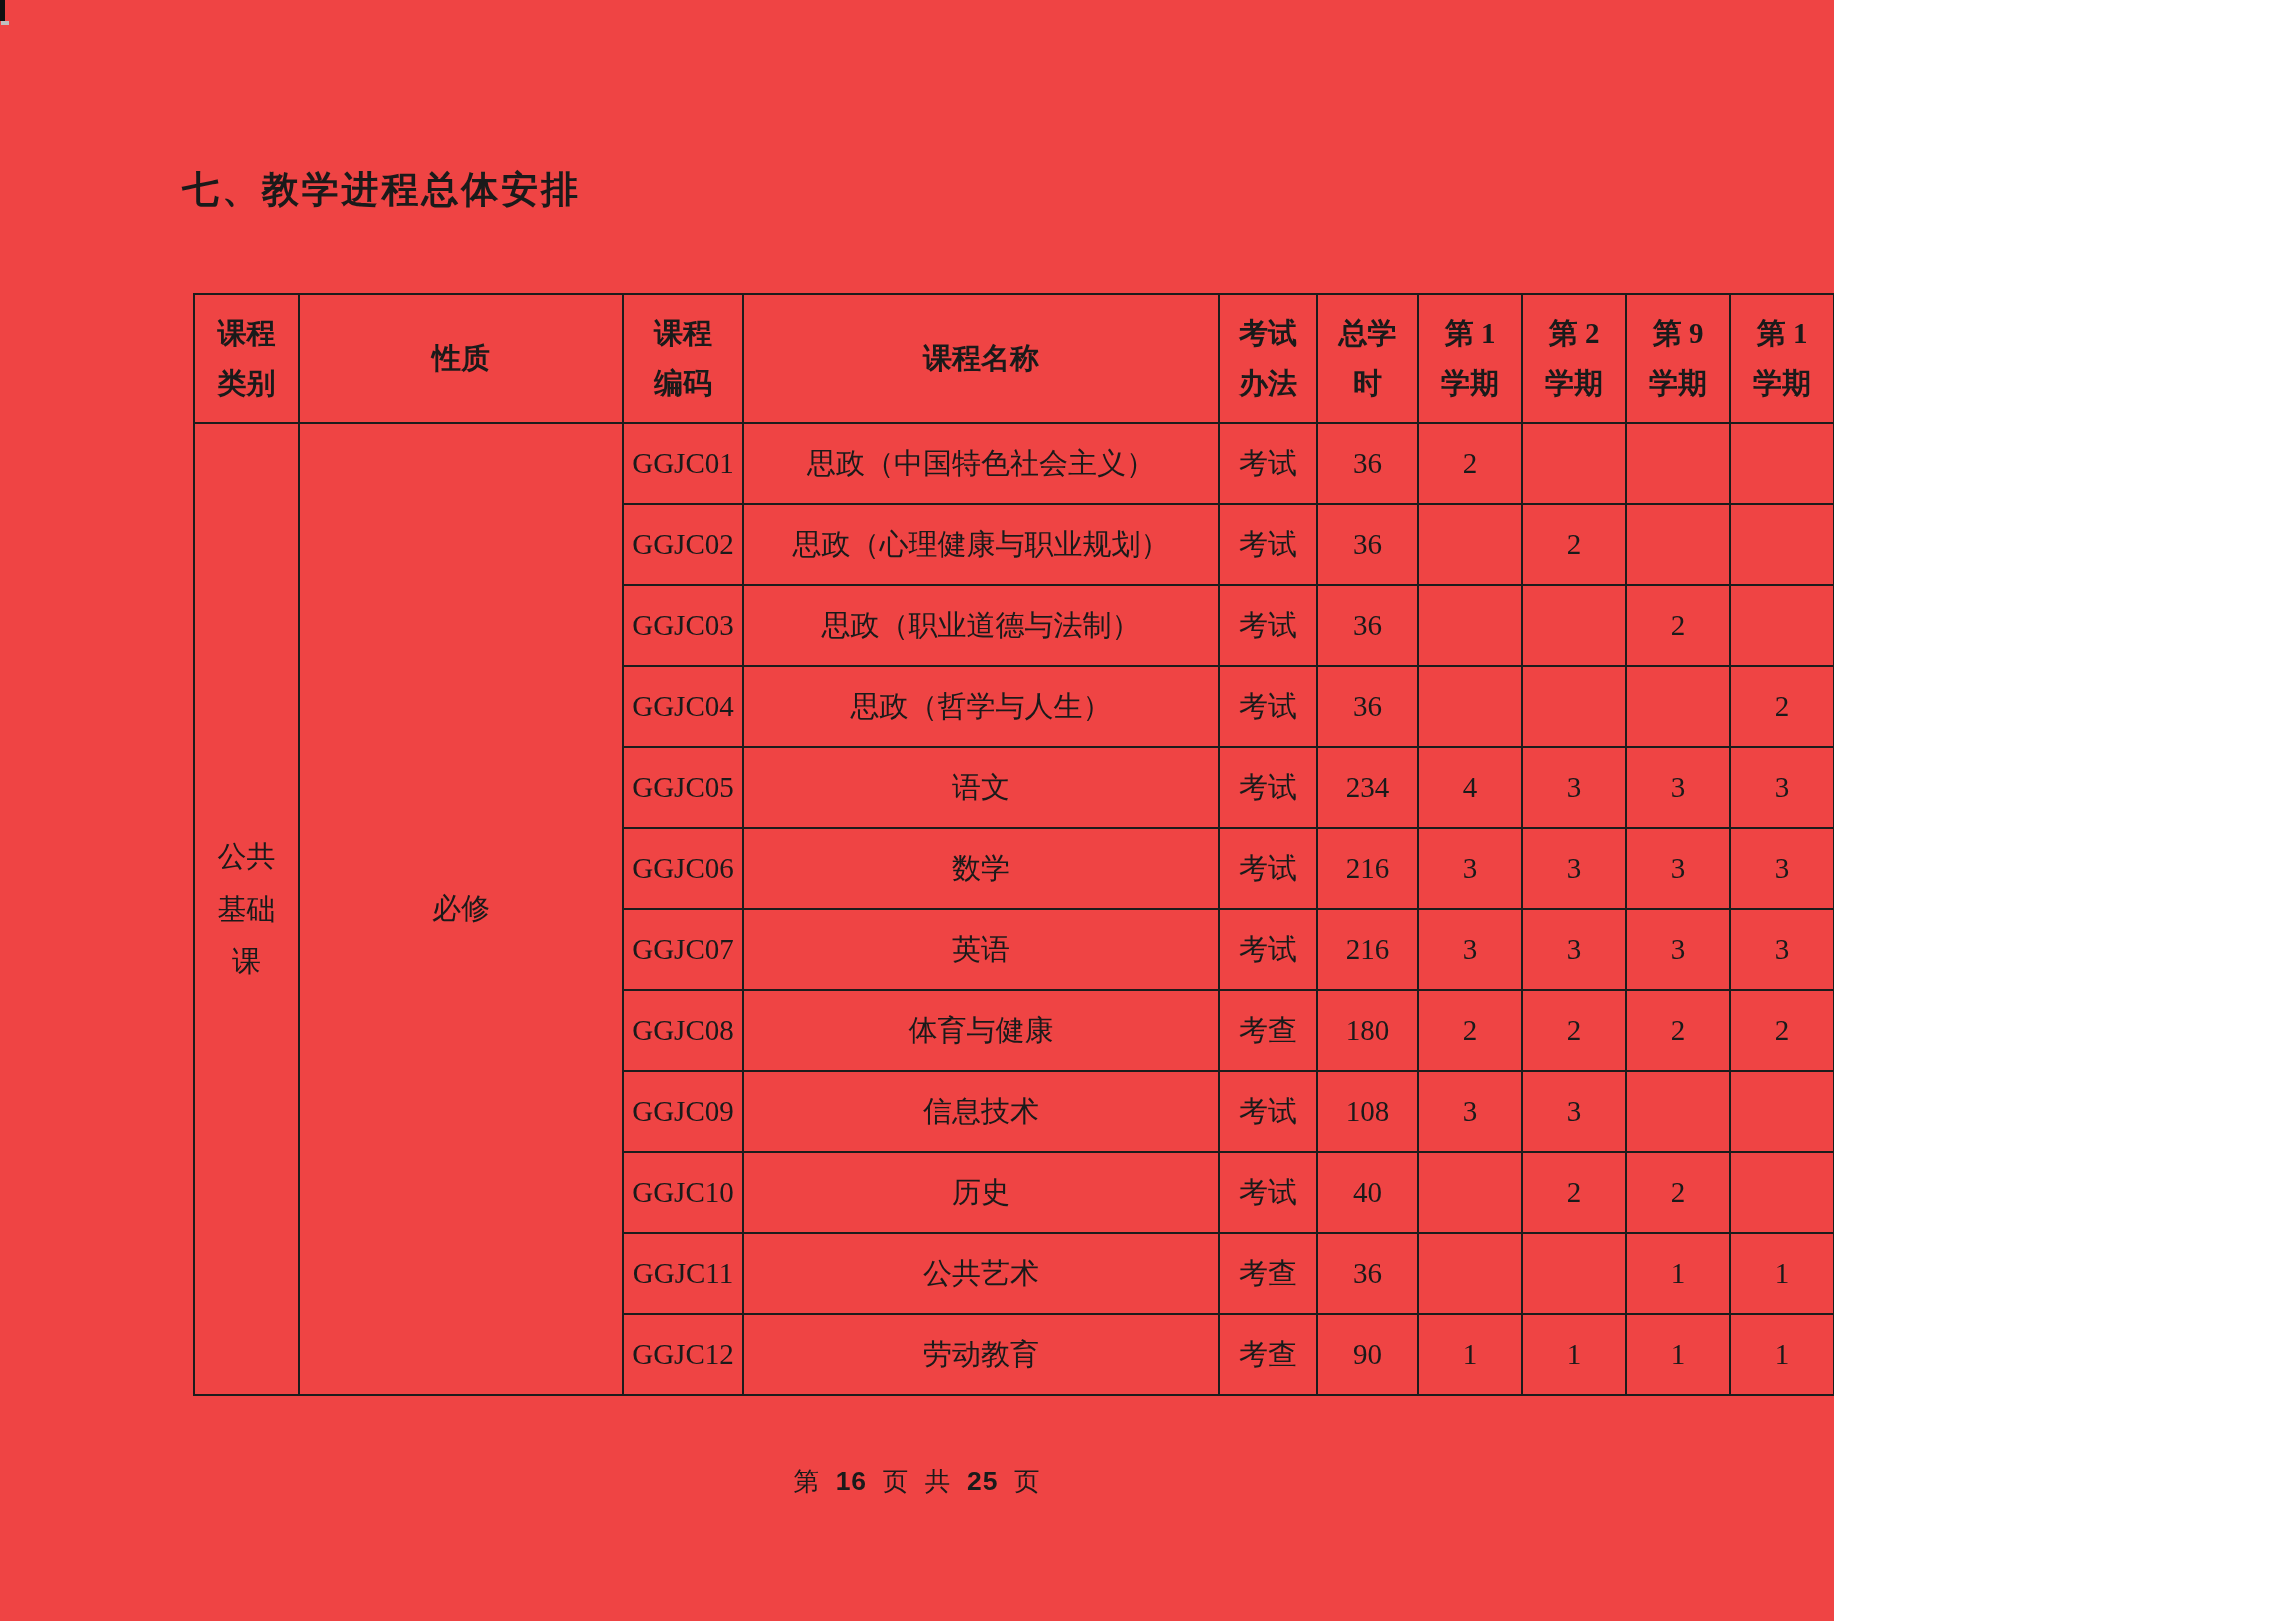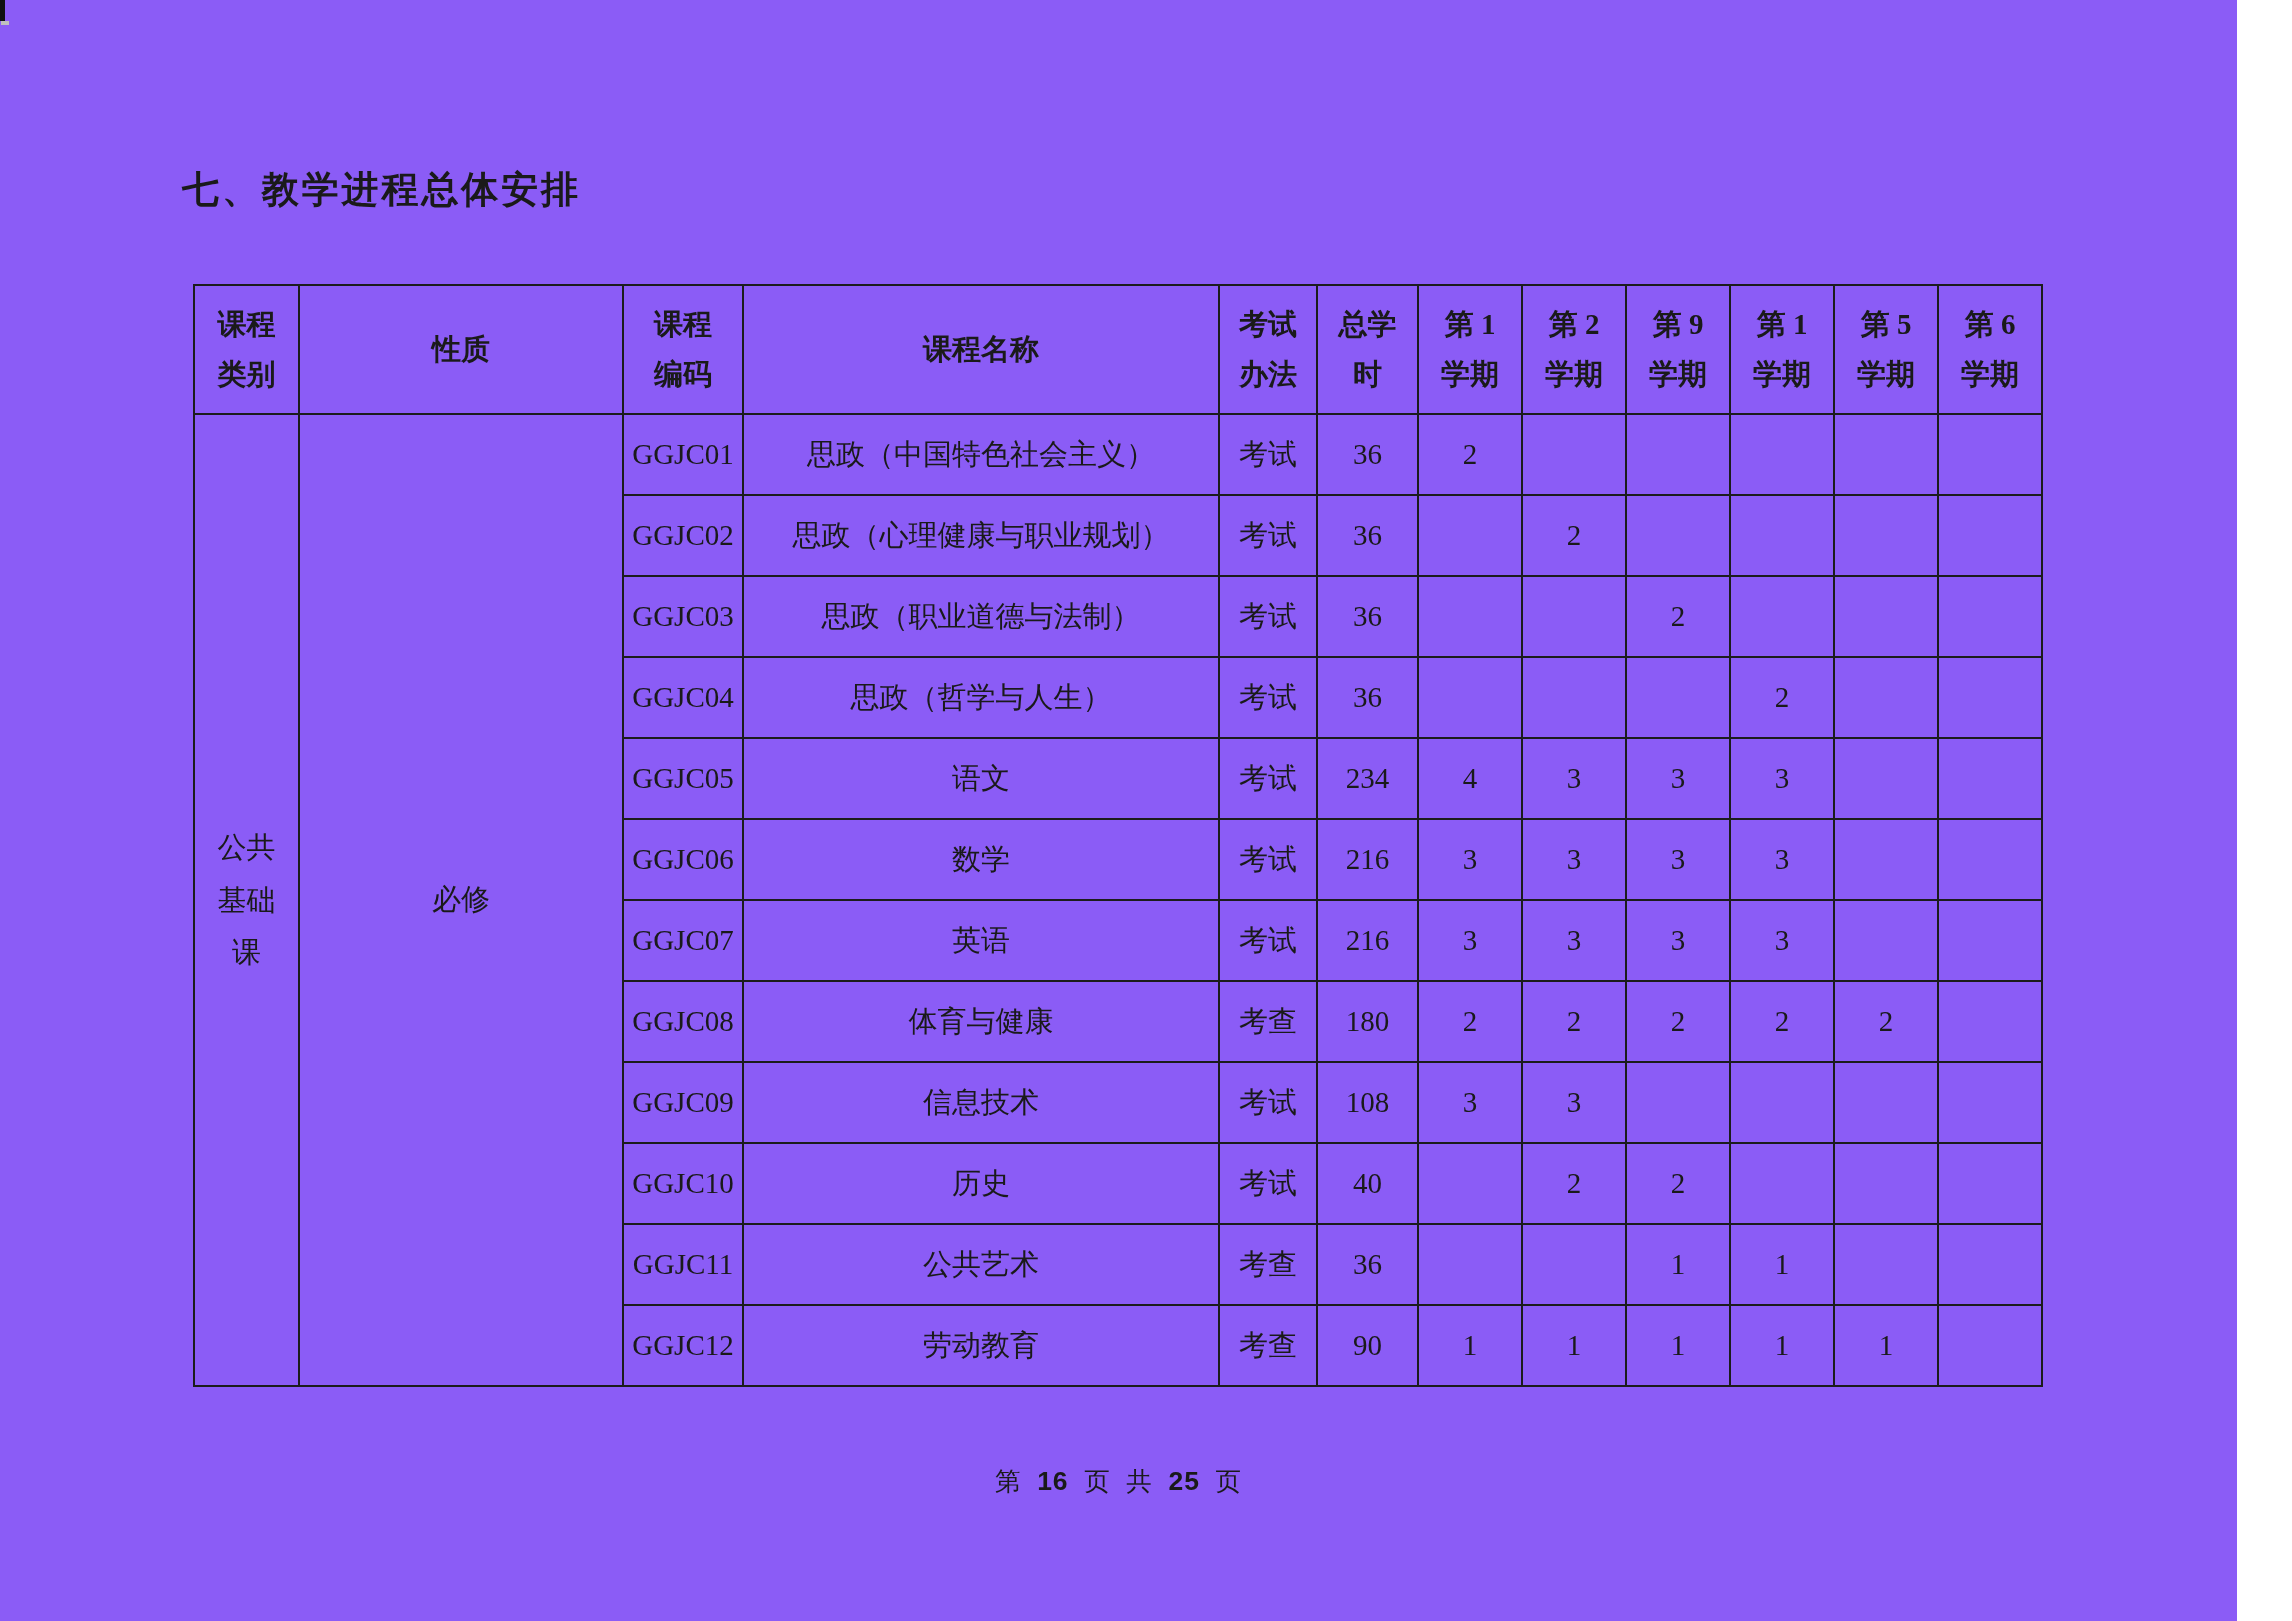--- a/index.html
+++ b/index.html
@@ -3,23 +3,23 @@
 <meta charset="utf-8">
 <style>
   * { margin: 0; padding: 0; box-sizing: border-box; }
   html, body { background: #ffffff; }
   body {
     font-family: "Liberation Serif", "DejaVu Serif", serif;
     color: #1a1a1a;
   }
   .page {
     position: relative;
-    width: 2237px;
+    width: 1834px;
     height: 1621px;
-    background: #8b5cf6;
+    background: #ef4444;
     overflow: hidden;
   }
   .scan-artifact {
     position: absolute;
     left: 0; top: 0;
     width: 4.9px; height: 20.6px;
     background: #111111;
   }
   .scan-artifact::after {
     content: "";
@@ -34,21 +34,21 @@
     top: 165px;
     font-size: 37px;
     font-weight: 700;
     letter-spacing: 2.9px;
     font-family: "Liberation Serif", "DejaVu Serif", serif;
     white-space: nowrap;
   }
   table.schedule {
     position: absolute;
     left: 193px;
-    top: 284px;
+    top: 293px;
     width: 1848px;
     border-collapse: collapse;
     table-layout: fixed;
     border-radius: 32px;
   }
   table.schedule th,
   table.schedule td {
     border-left: 2px solid #1c1c1c;
     border-right: 2px solid #1c1c1c;
     border-top: 2.9px solid #1c1c1c;

